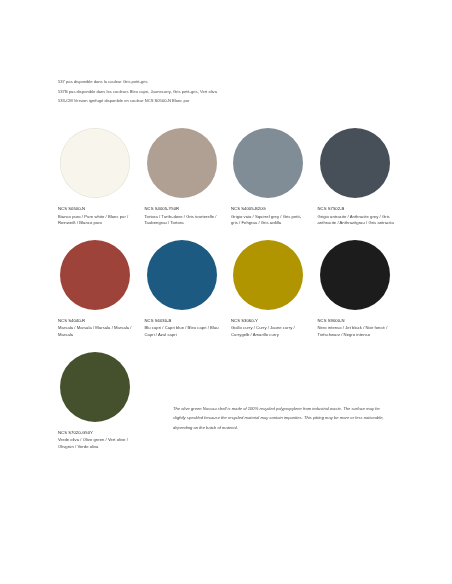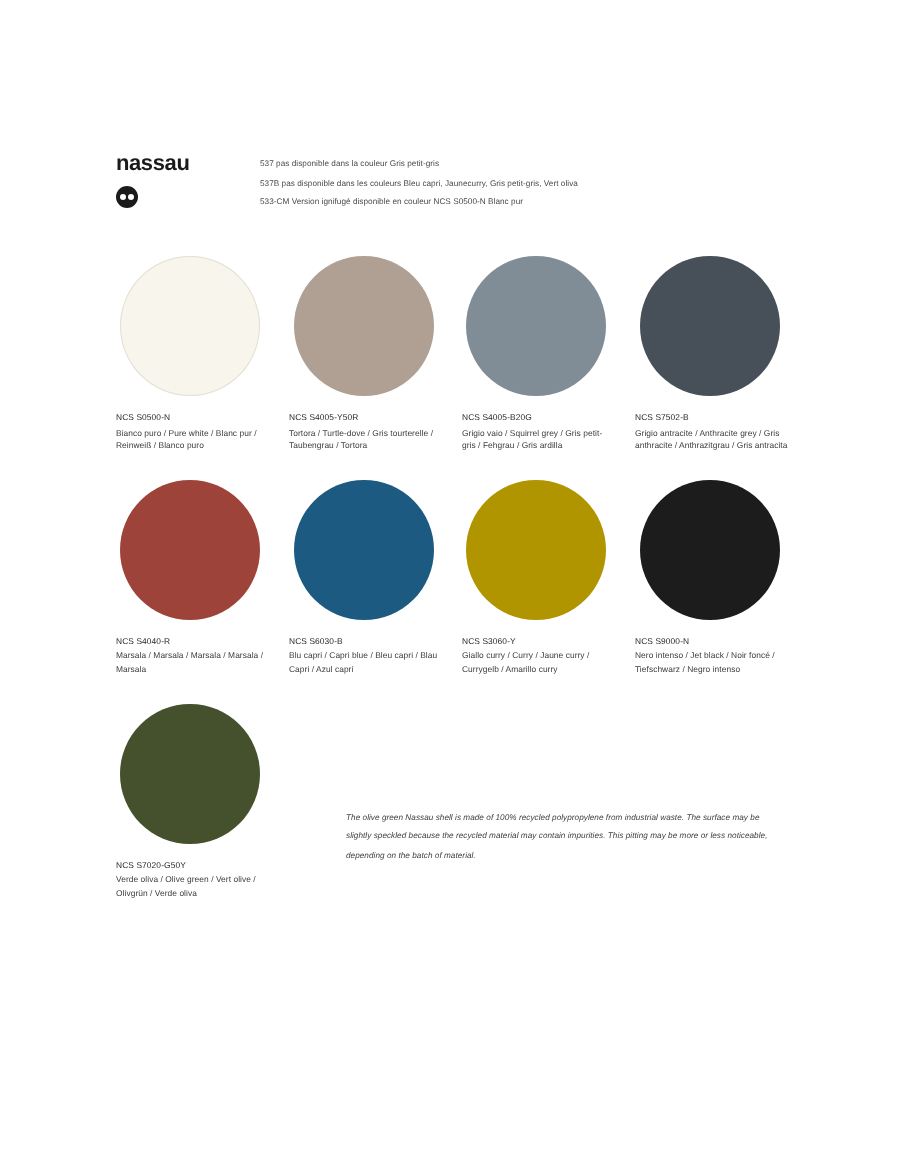--- a/index.html
+++ b/index.html
@@ -132,24 +132,20 @@
     letter-spacing: 0.02px;
   }
 </style>
 </head>
 <body>
 
 <div class="sheet">
 
   <div class="header">
 
-    <div class="brand-block">
-      <div class="brand-word">nassau</div>
-      <div class="brand-mark"></div>
-    </div>
 
     <div class="notes">
       <div class="note-line">537 pas disponible dans la couleur Gris petit-gris</div>
       <div class="note-line">537B pas disponible dans les couleurs Bleu capri, Jaunecurry, Gris petit-gris, Vert oliva</div>
       <div class="note-line">533-CM Version ignifugé disponible en couleur NCS S0500-N Blanc pur</div>
     </div>
 
   </div>
 
   <div class="grid">

